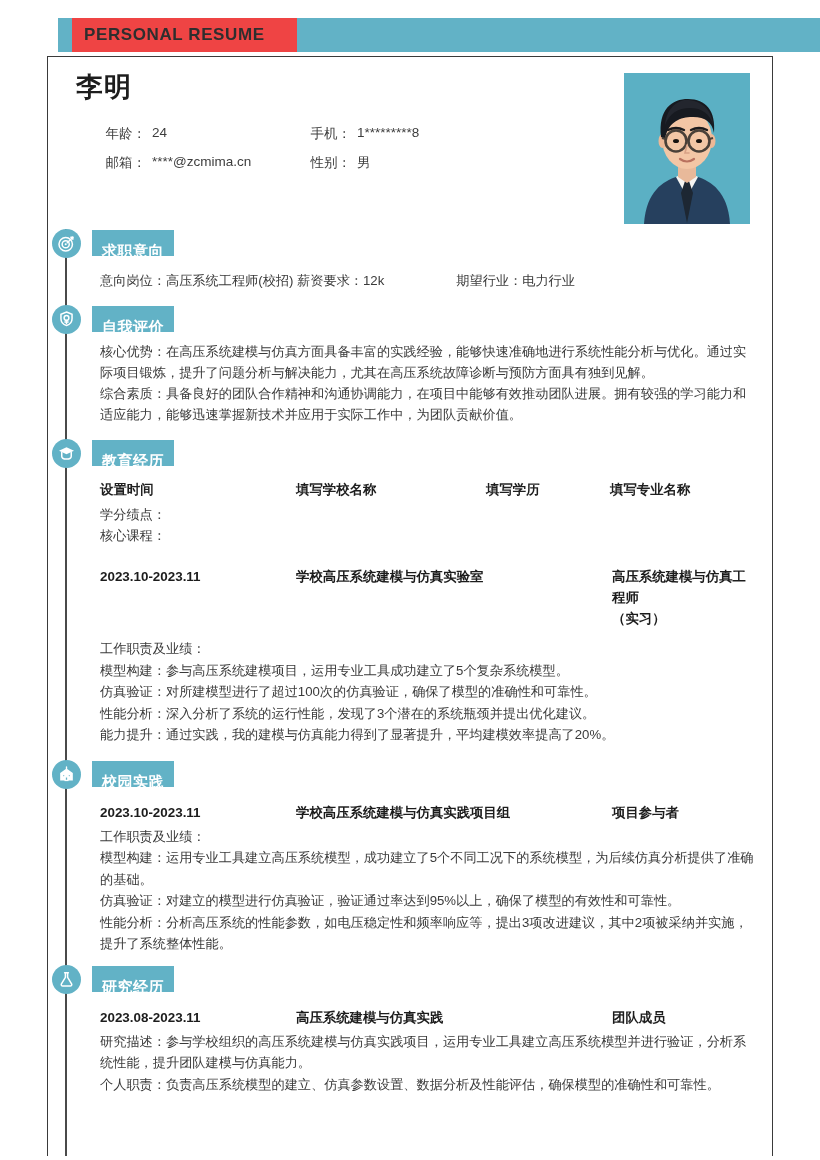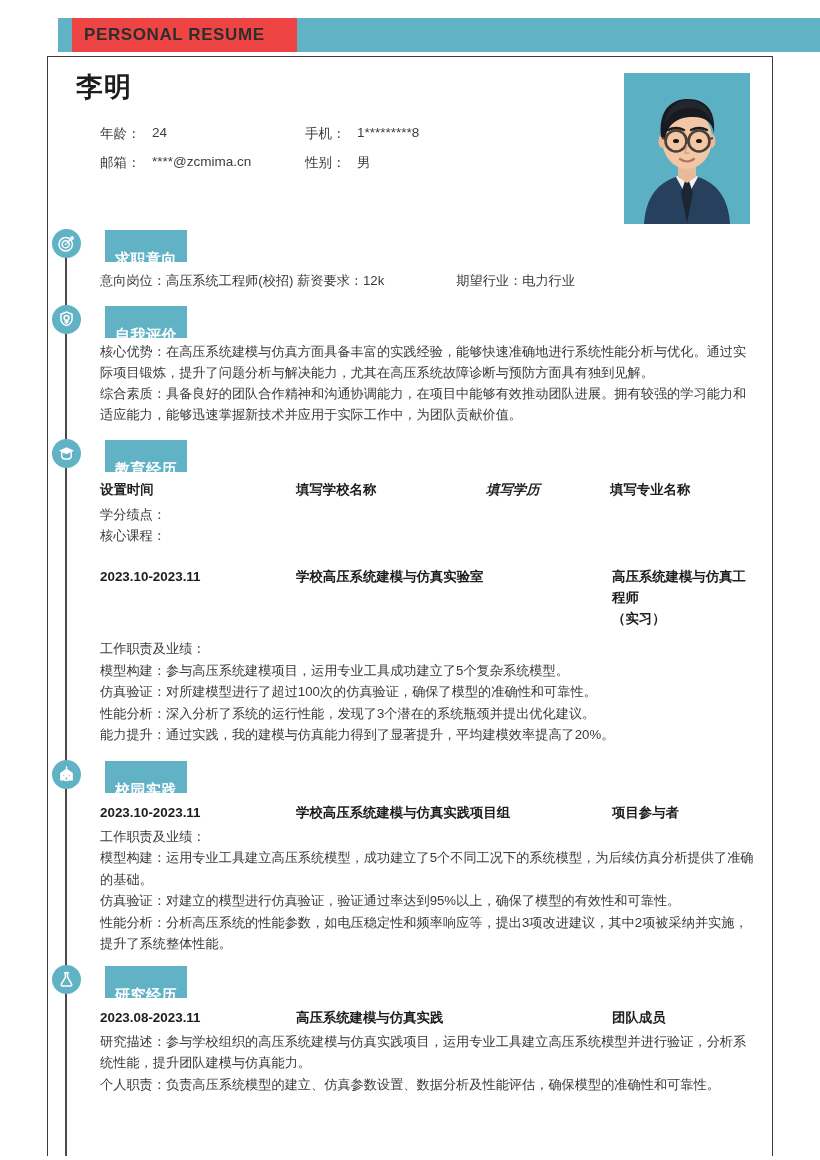--- a/index.html
+++ b/index.html
@@ -83,21 +83,21 @@
     letter-spacing: 1px;
   }
   .info-grid {
     position: absolute;
     left: 52px;
     top: 68px;
     width: 420px;
     font-size: 13.5px;
     color: #3d3d3d;
   }
-  .info-row { display: flex; margin-bottom: 11px; }
+  .info-row { display: flex; margin-bottom: 11px; text-align: right; }
   .info-cell { display: flex; }
   .info-cell.c1 { width: 205px; }
   .info-label { min-width: 46px; }
   .info-value { margin-left: 6px; }
 
   .photo {
     position: absolute;
     right: 22px;
     top: 16px;
     width: 126px;
@@ -122,24 +122,24 @@
     height: 29px;
     border-radius: 50%;
     background: #62b2c6;
     display: flex;
     align-items: center;
     justify-content: center;
   }
   .sec-icon svg { display: block; }
   .sec-title {
     position: absolute;
-    left: 57px;
+    left: 44px;
     top: 1px;
     height: 26px;
-    padding: 16px 10px;
+    padding: 8px 10px;
     background: #62b2c6;
     color: #ffffff;
     font-size: 15px;
     font-weight: bold;
     line-height: 26px;
     letter-spacing: .5px;
     white-space: nowrap;
   }
   .sec-body {
     padding-left: 52px;
@@ -163,21 +163,21 @@
   .edu-head {
     display: flex;
     font-weight: bold;
     font-size: 13.4px;
     color: #1f1f1f;
     padding-top: 4px;
     margin-bottom: 4px;
   }
   .edu-head span:nth-child(1) { width: 196px; }
   .edu-head span:nth-child(2) { width: 190px; }
-  .edu-head span:nth-child(3) { width: 124px; font-style: italic; }
+  .edu-head span:nth-child(3) { width: 124px; }
   .edu-sub { font-size: 13.2px; line-height: 21px; }
 
   
   .exp-row {
     display: flex;
     font-weight: bold;
     font-size: 13.4px;
     color: #1c1c1c;
     padding-top: 6px;
     margin-bottom: 3px;

